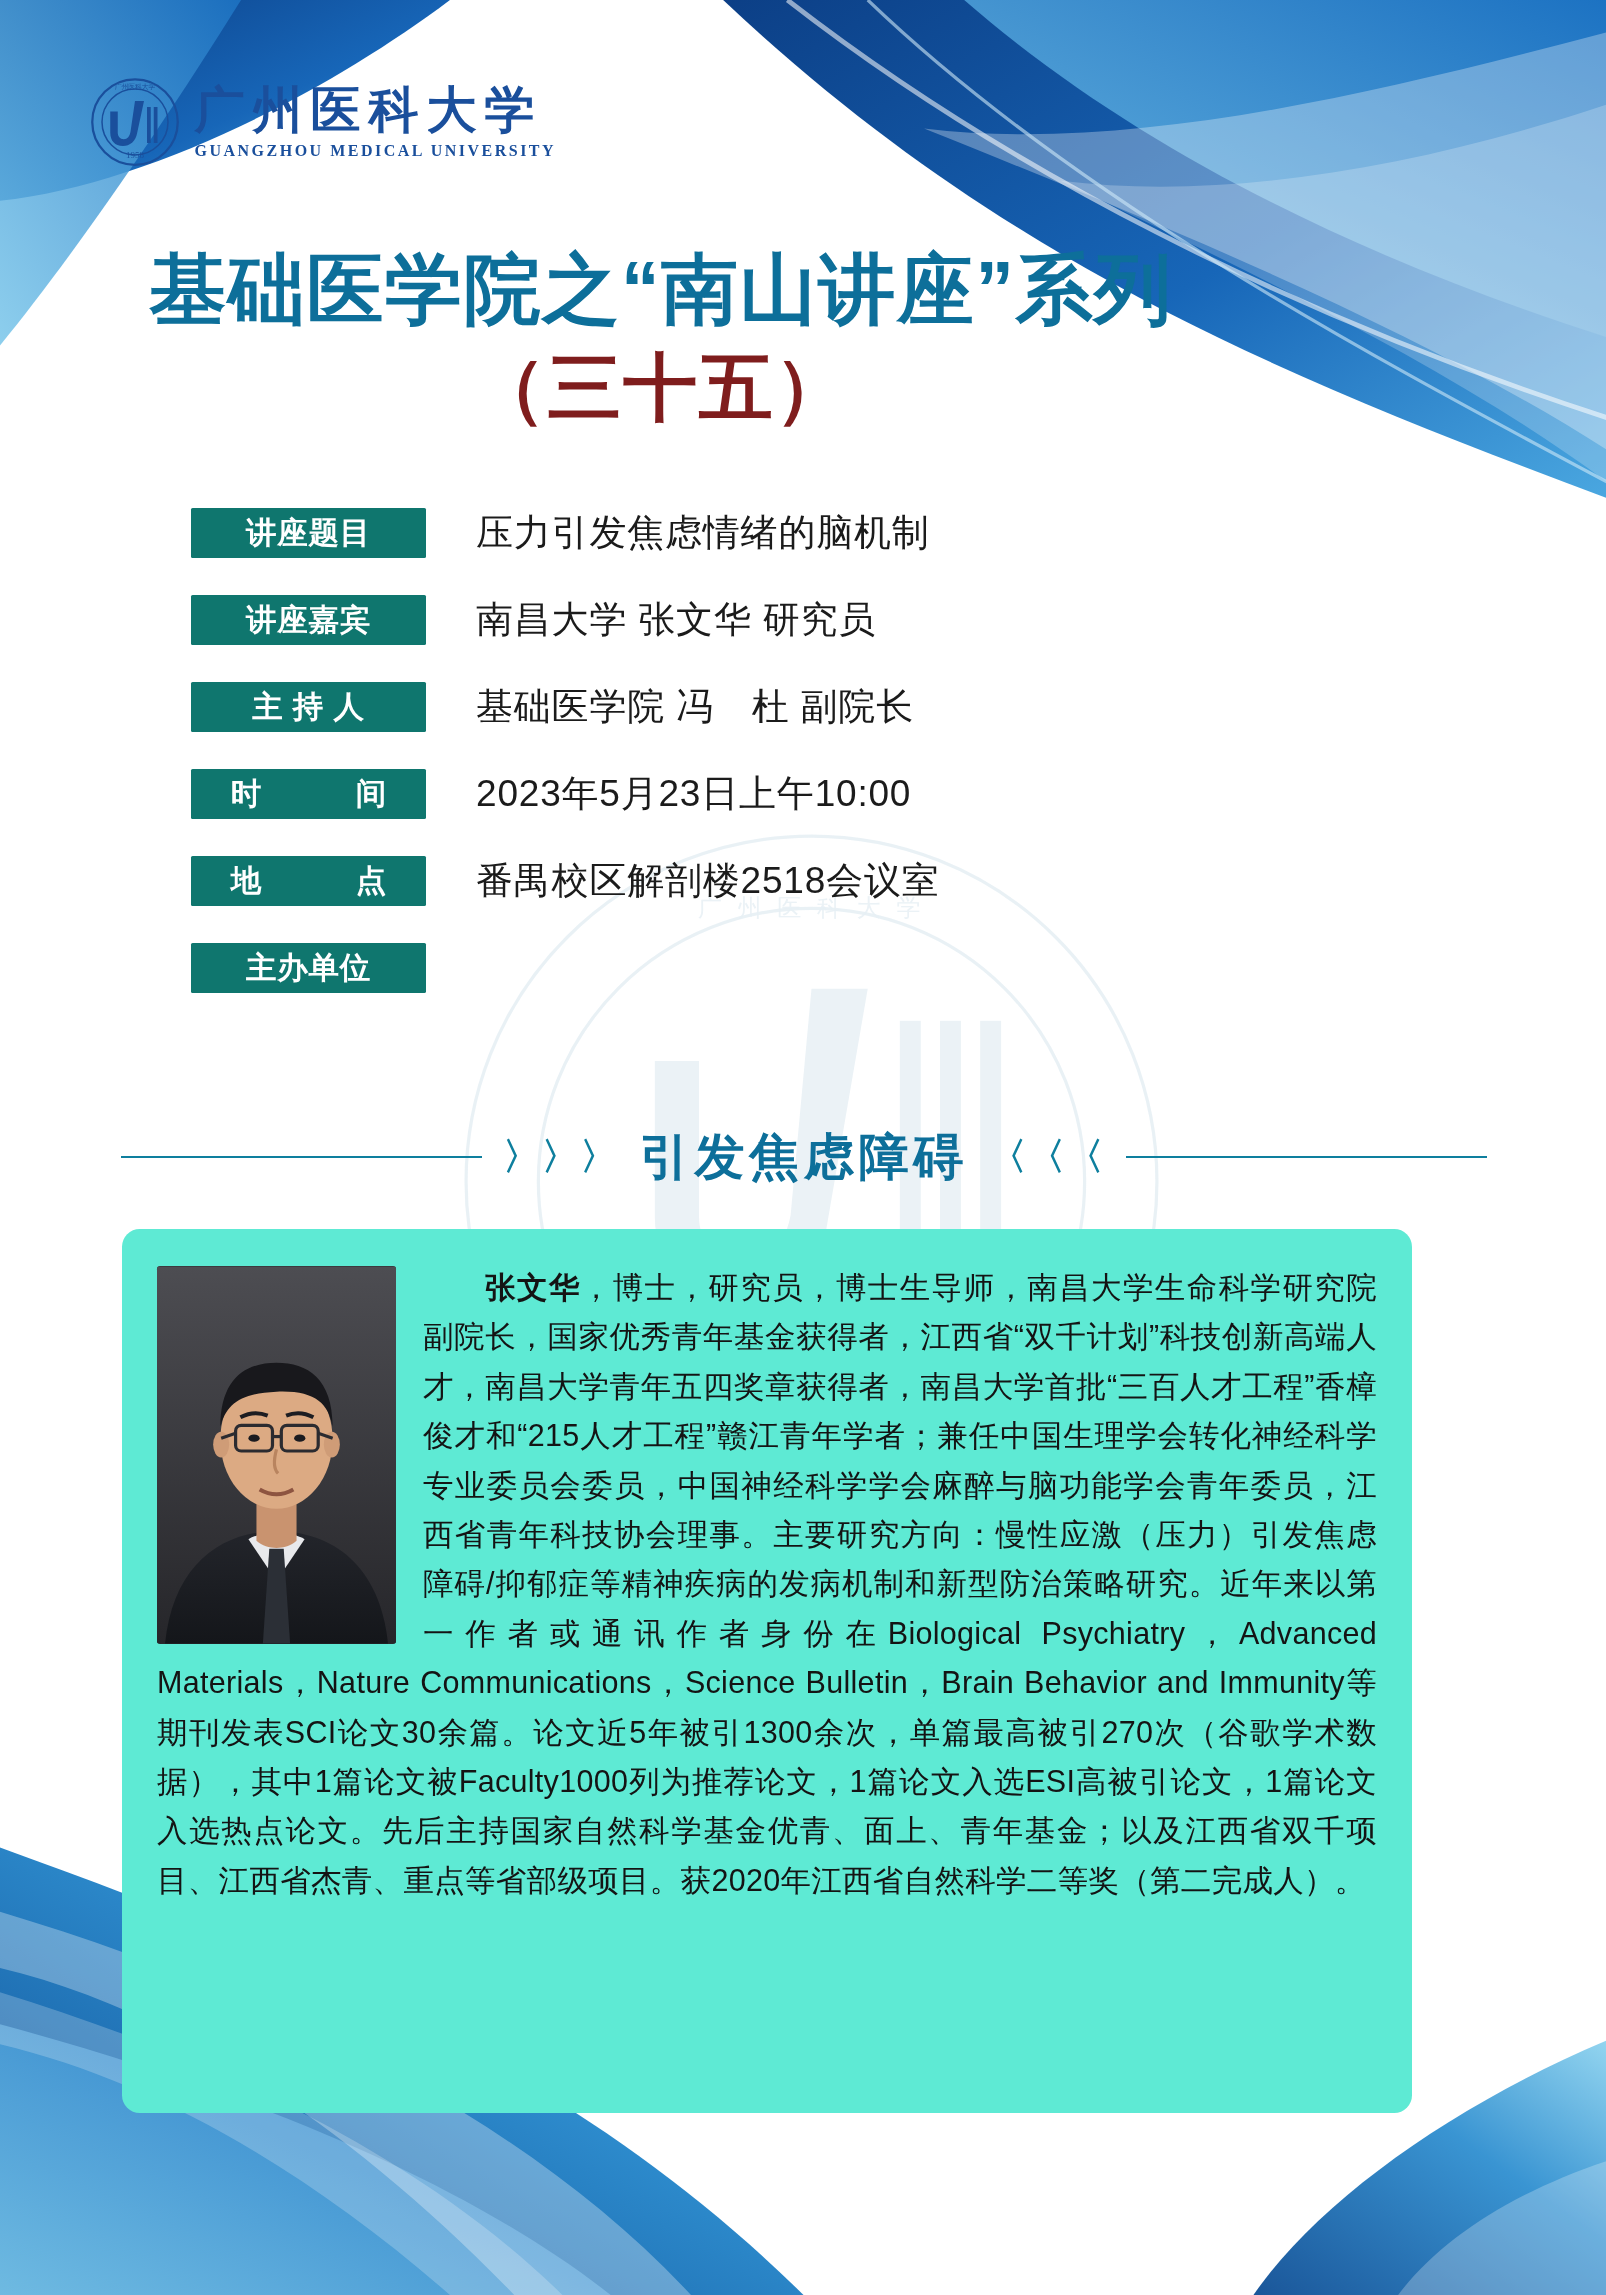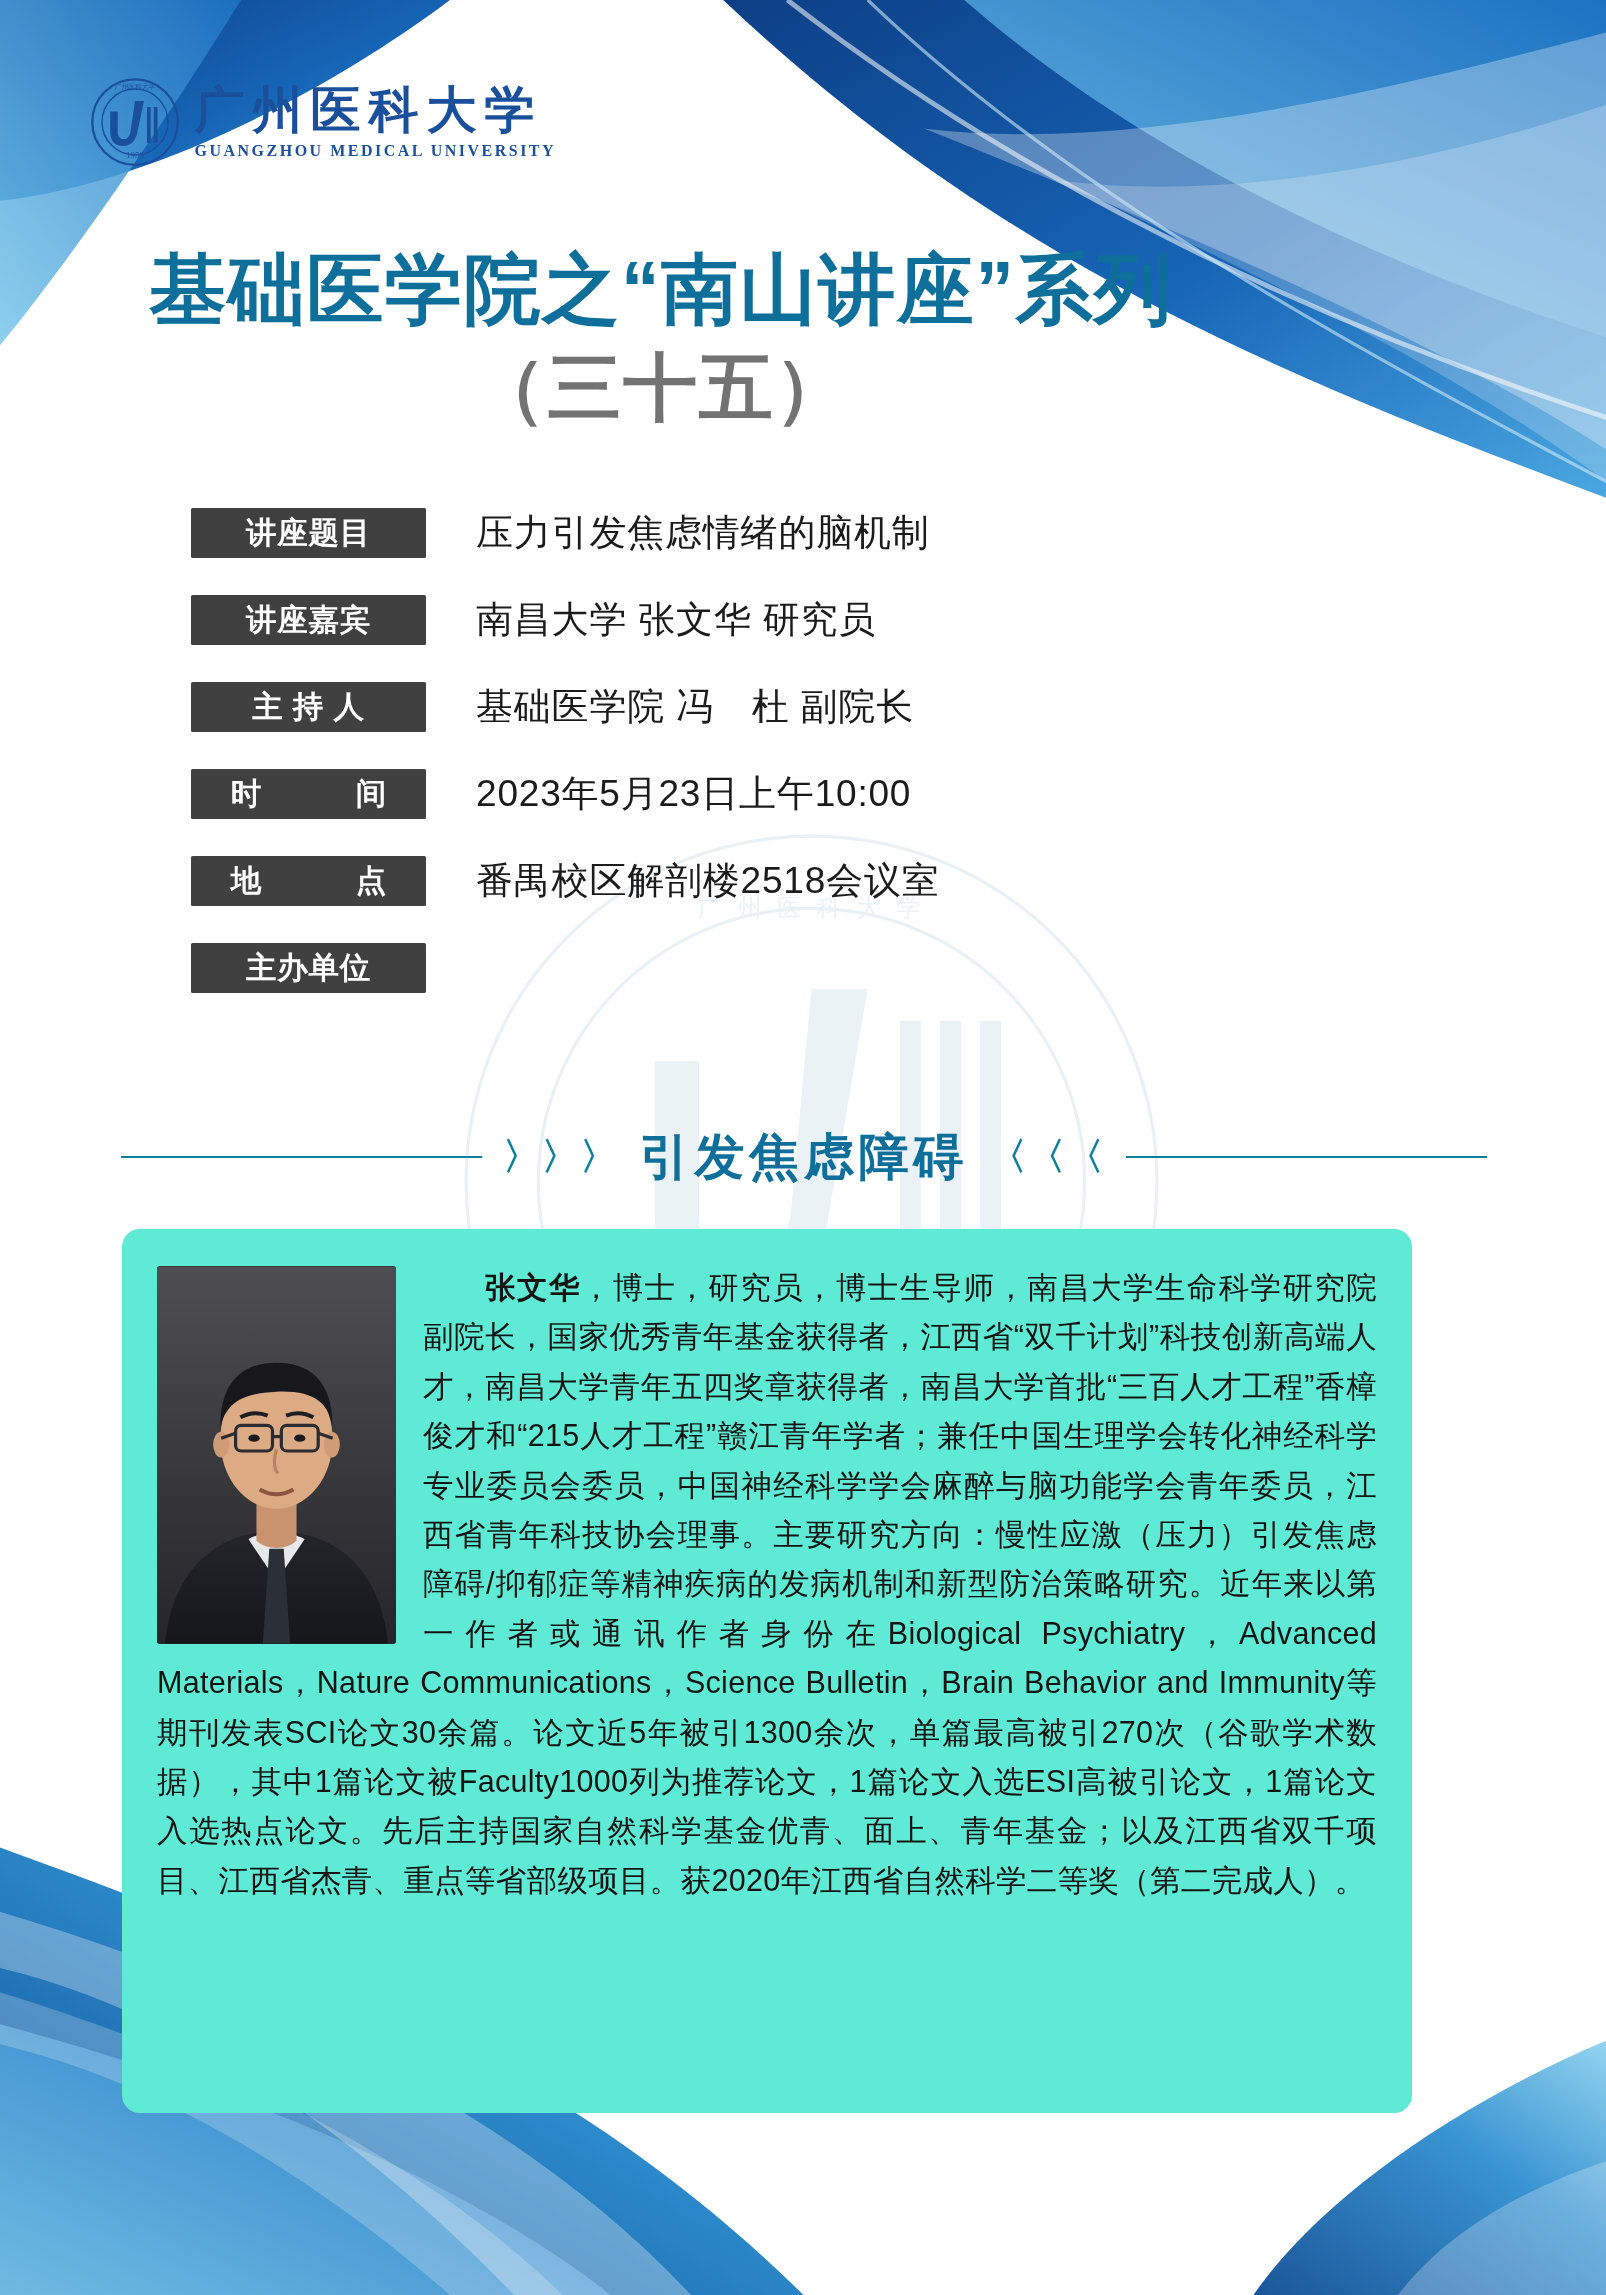--- a/index.html
+++ b/index.html
@@ -87,42 +87,42 @@
     font-size: 77px;
     font-weight: bold;
     color: #0d6f9a;
     letter-spacing: 1.6px;
     line-height: 1.25;
   }
   .title-line2 {
     font-family: Liberation Serif, serif;
     font-size: 74px;
     font-weight: bold;
-    color: #737373;
+    color: #7f1d1d;
     letter-spacing: 1.6px;
     line-height: 1.25;
     margin-top: 4.8px;
   }
   
   .info-table {
     position: absolute;
     left: 191px;
     top: 508px;
     z-index: 5;
   }
   .info-row {
     display: flex;
     align-items: center;
     height: 50px;
     margin-bottom: 37px;
   }
   .info-label {
     width: 235px;
     height: 50px;
-    background: #404040;
+    background: #0f766e;
     color: #ffffff;
     font-size: 30.5px;
     font-weight: bold;
     display: flex;
     align-items: center;
     justify-content: center;
     letter-spacing: 0.8px;
     border-radius: 1.6px;
     box-sizing: border-box;
   }

